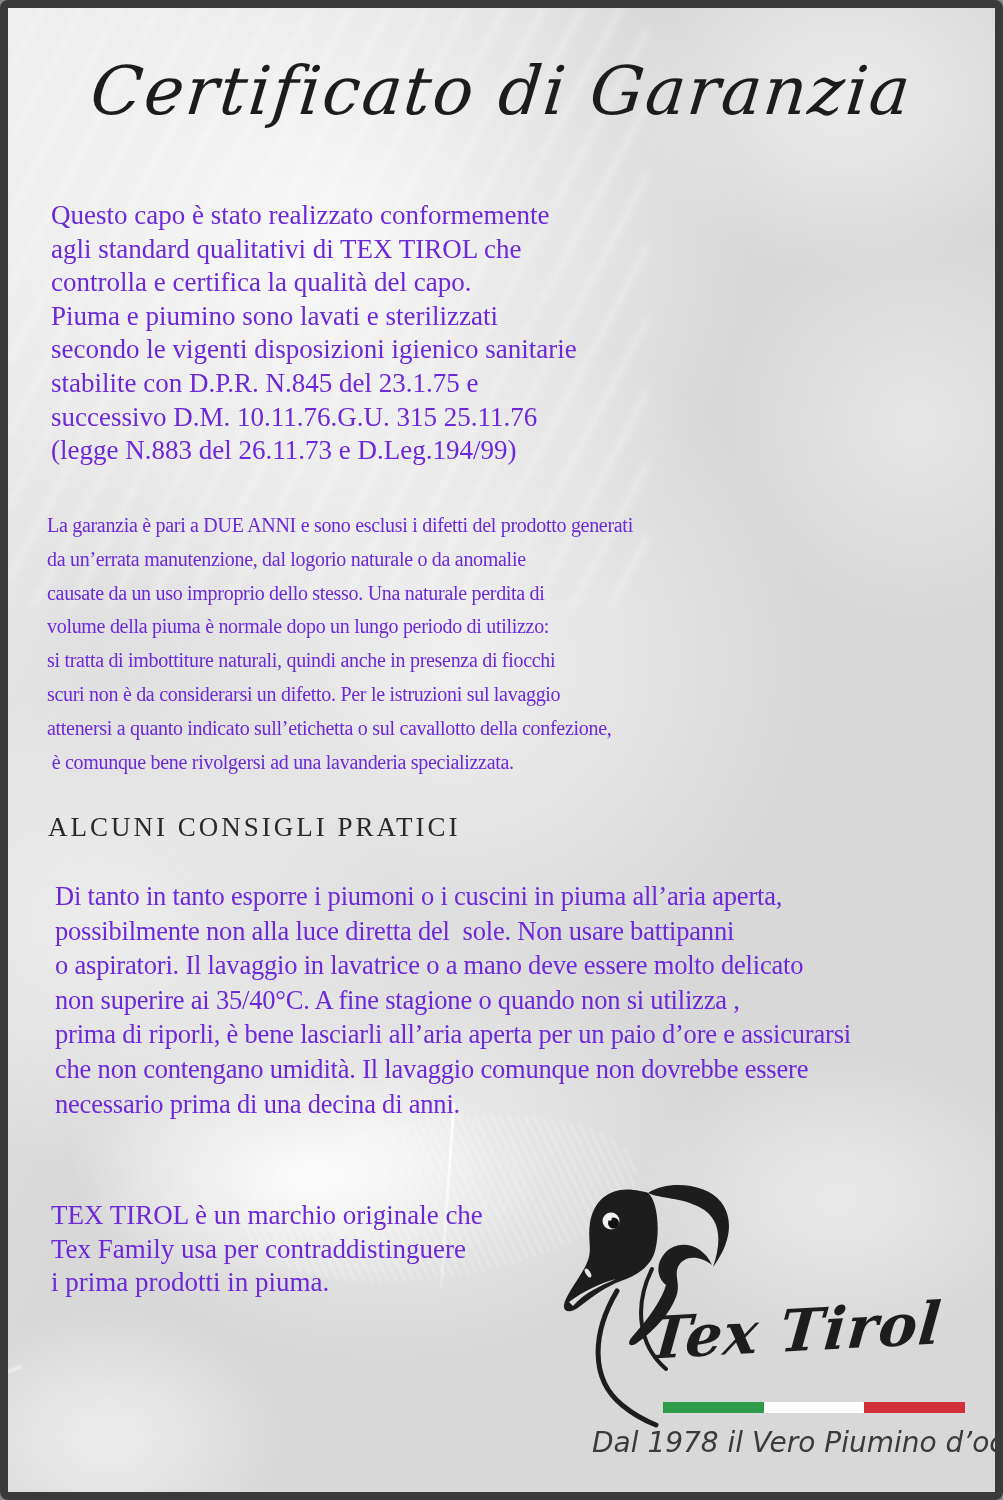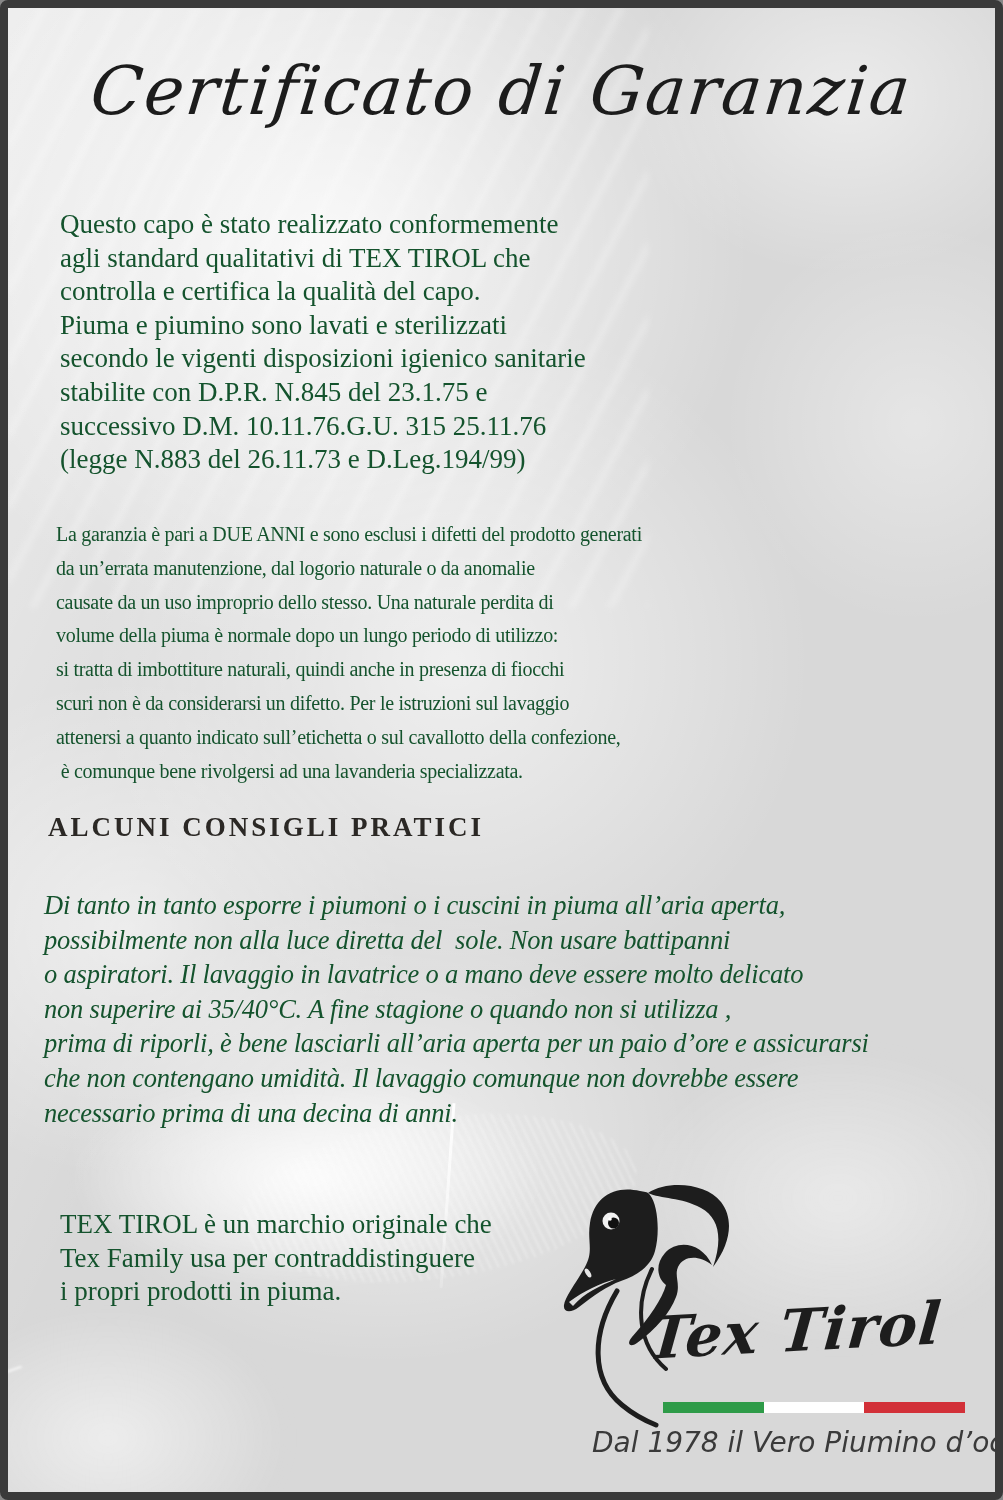--- a/index.html
+++ b/index.html
@@ -61,30 +61,30 @@
   
   .title{
     position:absolute;left:0;top:44px;width:987px;margin:0;
     font-family:"DejaVu Serif","Liberation Serif",serif;
     font-style:italic;font-weight:400;
     font-size:67px;letter-spacing:2px;
     text-align:center;color:#1c1c1c;
     transform:skewX(-6deg);
   }
   .body{
-    position:absolute;margin:12px;
-    white-space:pre;color:#14532d;
+    position:absolute;margin:3px;
+    white-space:pre;color:#6d28d9;
   }
   .p1{left:40px;top:188px;font-size:27px;line-height:33.6px;}
   .p2{left:36px;top:498px;font-size:20px;line-height:33.8px;letter-spacing:-0.3px;}
   .subhead{
     position:absolute;left:40px;top:804px;margin:0;
-    font-size:27px;font-weight:700;letter-spacing:3px;color:#2b2825;
+    font-size:27px;font-weight:400;letter-spacing:3px;color:#2b2825;
   }
-  .p3{left:24px;top:868px;font-size:26.5px;line-height:34.6px;letter-spacing:-0.2px;font-style:italic;}
+  .p3{left:44px;top:868px;font-size:26.5px;line-height:34.6px;letter-spacing:-0.2px;}
   .p4{left:40px;top:1188px;font-size:27px;line-height:33.5px;}
   
   .logo{position:absolute;left:540px;top:1170px;width:440px;height:310px;}
   .goose{position:absolute;left:14px;top:5px;width:205px;height:245px;}
   .brand-script{
     position:absolute;left:100px;top:118px;width:330px;
     font-family:"DejaVu Serif","Liberation Serif",serif;
     font-style:italic;font-weight:700;
     font-size:58px;color:#1d1d1d;
     transform:rotate(-3deg) skewX(-8deg);
@@ -139,21 +139,21 @@
   <p class="body p3">Di tanto in tanto esporre i piumoni o i cuscini in piuma all’aria aperta,
 possibilmente non alla luce diretta del  sole. Non usare battipanni
 o aspiratori. Il lavaggio in lavatrice o a mano deve essere molto delicato
 non superire ai 35/40°C. A fine stagione o quando non si utilizza ,
 prima di riporli, è bene lasciarli all’aria aperta per un paio d’ore e assicurarsi
 che non contengano umidità. Il lavaggio comunque non dovrebbe essere
 necessario prima di una decina di anni.</p>
 
   <p class="body p4">TEX TIROL è un marchio originale che
 Tex Family usa per contraddistinguere
-i propri prodotti in piuma.</p>
+i prima prodotti in piuma.</p>
 
   <div class="logo">
 
     <svg class="goose" viewBox="0 0 205 245" aria-hidden="true">
 
       <path fill="#1d1d1d" d="M78 8 C52 2 32 14 28 40 C25 58 32 68 23 84
         C14 100 3 114 2 122 C1 129 8 131 17 124 C31 113 45 103 59 98
         C76 92 89 83 93 68 C98 50 96 22 88 12 C85 8 82 9 78 8 Z"></path>
 
       <path fill="#dcdcdc" d="M7 119 C22 108 38 100 54 96 C38 103 22 110 11 123 Z"></path>

